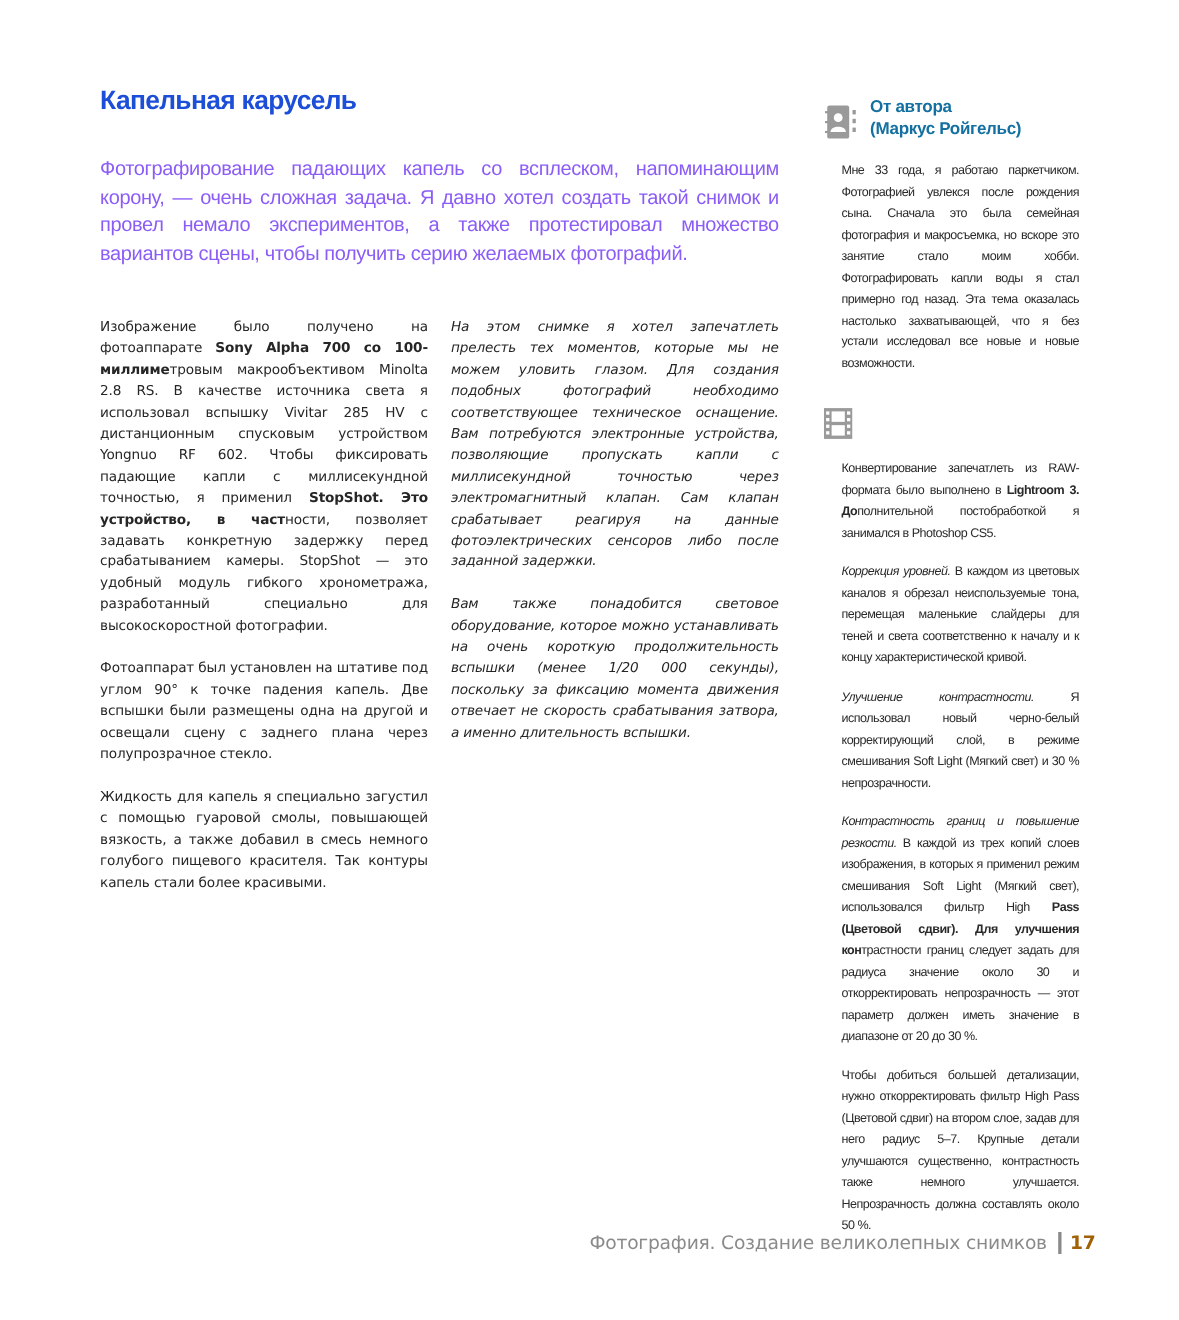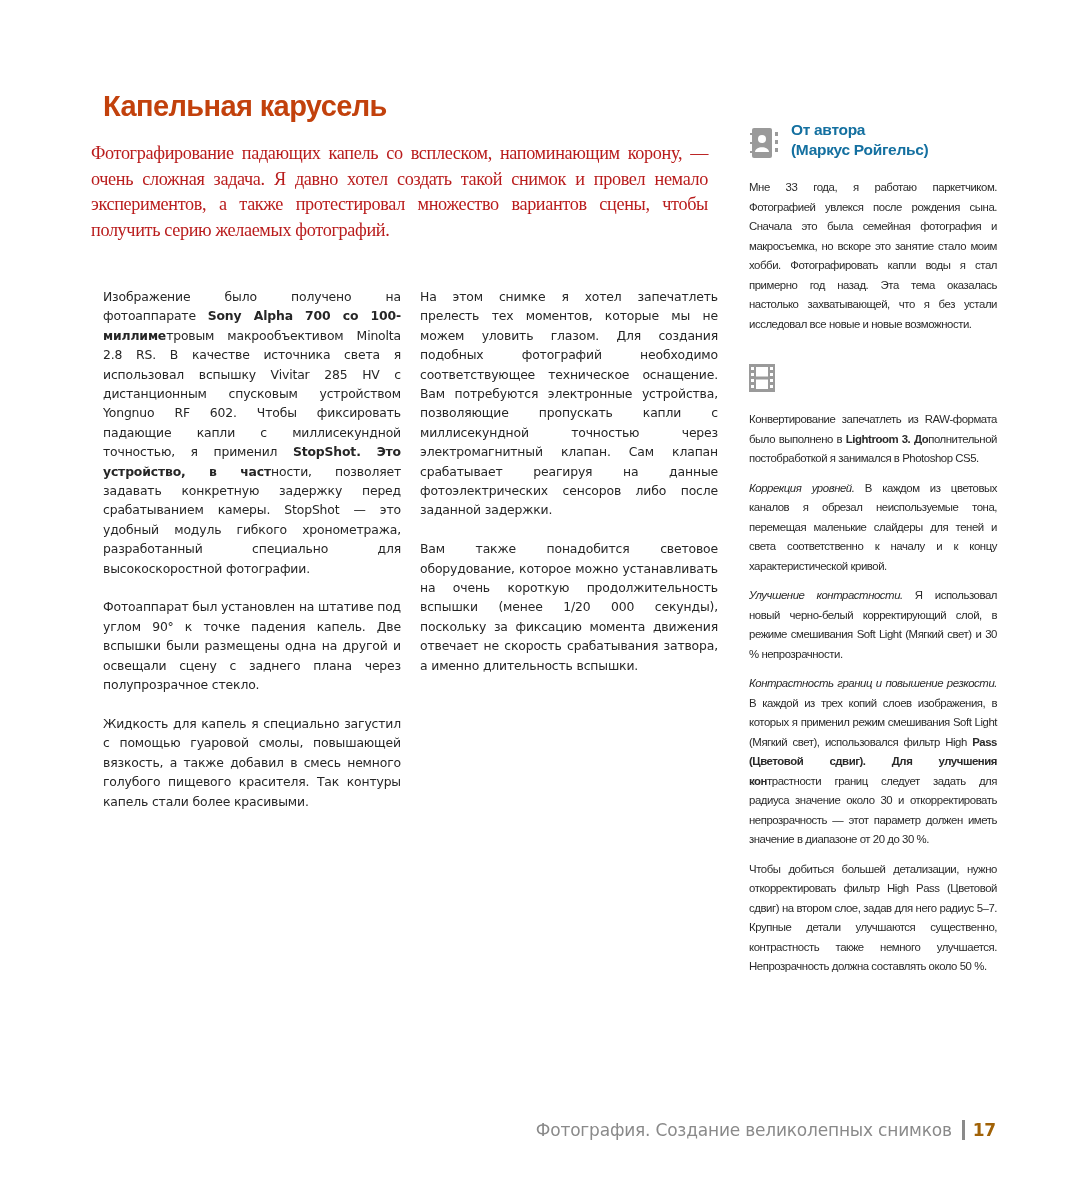--- a/index.html
+++ b/index.html
@@ -2,56 +2,56 @@
 <html><head>
   <meta charset="utf-8">
   <style>
     html, body { margin: 0; padding: 0; background: #ffffff; }
     body { width: 1072px; height: 1200px; position: relative; overflow: hidden; color: #2a2a2a; }
     .page { position: absolute; left: 0; top: 0; width: 1072px; height: 1200px; }
 
     .title {
       position: absolute; left: 91px; top: 78px;
       font-family: "Liberation Sans", sans-serif;
-      font-weight: bold; font-size: 29px; letter-spacing: -0.6px;
-      color: #c2410c; margin: 12px;
+      font-weight: bold; font-size: 24px; letter-spacing: -0.6px;
+      color: #1d4ed8; margin: 0;
     }
     .lead {
       position: absolute; left: 91px; top: 141px; width: 617px;
-      font-family: Liberation Serif, serif;
-      font-size: 18.2px; line-height: 25.6px; color: #b91c1c;
+      font-family: Liberation Sans, sans-serif;
+      font-size: 18.2px; line-height: 25.6px; color: #8b5cf6;
       margin: 0; text-align: justify; letter-spacing: -0.35px;
     }
 
     .col {
       position: absolute; top: 287px; width: 298px;
       font-family: "DejaVu Sans", sans-serif;
       font-size: 12.4px; line-height: 19.4px; color: #262626;
       text-align: justify; letter-spacing: -0.15px;
     }
-    .col1 { left: 91px; margin-left: 12px; }
-    .col2 { left: 420px; }
+    .col1 { left: 91px; }
+    .col2 { left: 410px; font-style: italic; }
     .col p { margin: 0 0 19.4px 0; }
     .col b { font-weight: bold; }
 
     .sidebar {
       position: absolute; left: 749px; top: 88px; width: 248px;
       font-family: "Liberation Sans", sans-serif;
       color: #2a2a2a;
     }
-    .sb-head { display: flex; align-items: flex-end; margin-bottom: 18px; margin-top: 32px; }
+    .sb-head { display: flex; align-items: flex-end; margin-bottom: 18px; }
     .sb-head .icon { width: 32px; height: 34px; margin-right: 10px; margin-top: 6px; flex: 0 0 auto; }
     .sb-title {
       font-weight: bold; font-size: 15.5px; line-height: 20px; color: #1470a0;
       letter-spacing: -0.3px;
     }
     .sb-text {
       font-family: "Liberation Sans", sans-serif;
       font-size: 11.4px; line-height: 19.5px; color: #2a2a2a;
-      text-align: justify; margin: 0; letter-spacing: -0.45px;
+      text-align: justify; margin: 16px; letter-spacing: -0.45px;
     }
     .sb-text i { font-style: italic; }
     .sb-block { margin-bottom: 10px; }
     .film { width: 26px; height: 28px; margin: 30px 0 18px 0; display: block; }
 
     .footer {
       position: absolute; right: 76px; top: 1120px;
       font-family: "DejaVu Sans", sans-serif;
       font-size: 17px; color: #8a8a8a; letter-spacing: -0.2px;
       display: flex; align-items: flex-start;

